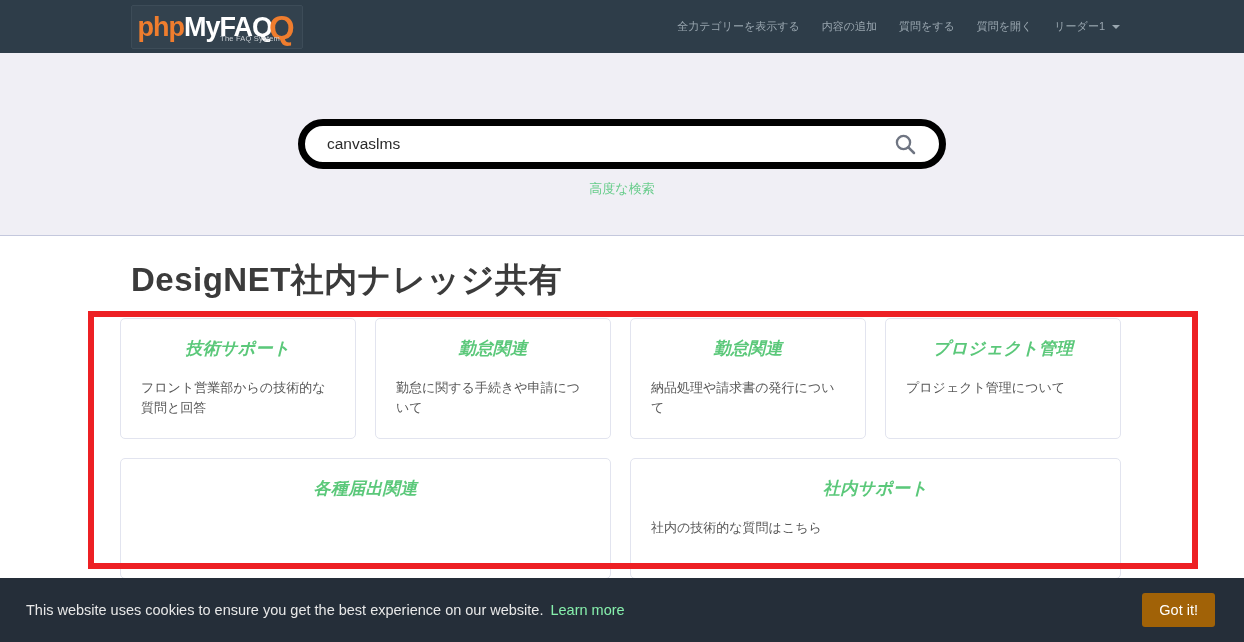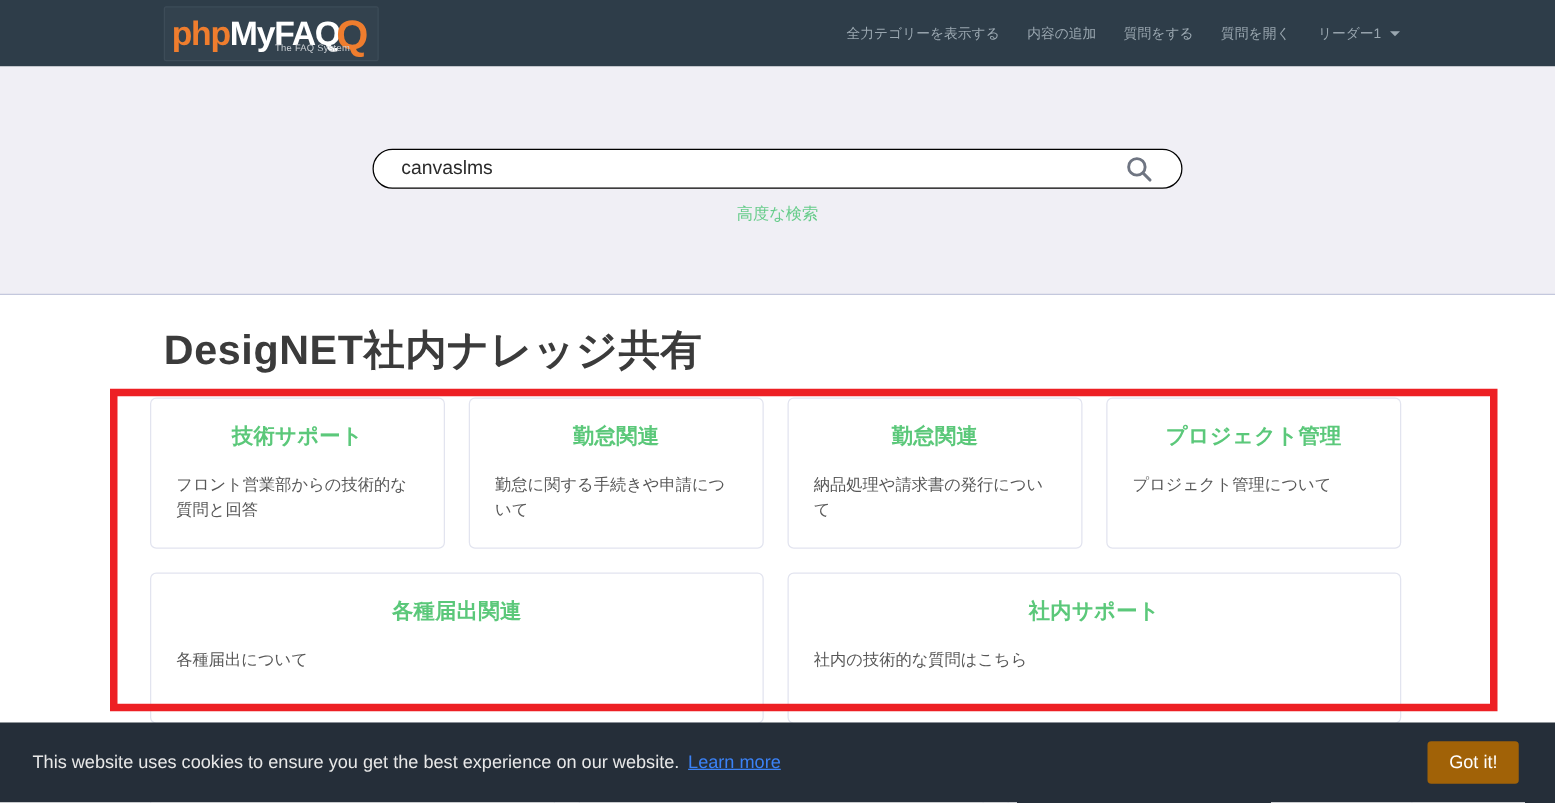--- a/index.html
+++ b/index.html
@@ -86,23 +86,23 @@
     height: 183px;
     background: #f0eff5;
     border-bottom: 1px solid #c4c8dd;
     display: flex;
     flex-direction: column;
     align-items: center;
     padding-top: 66px;
   }
   .search-wrap {
     width: 648px;
-    height: 32px;
+    height: 50px;
     background: #ffffff;
-    border: 1px solid #000000;
+    border: 7px solid #000000;
     border-radius: 26px;
     display: flex;
     align-items: center;
     padding: 0 22px;
     position: relative;
   }
   .search-input {
     flex: 1;
     border: none;
     outline: none;
@@ -161,20 +161,21 @@
   }
   .card.w4 { width: 236px; }
   .card.w2 { width: 491px; }
   .card-title {
     text-align: center;
     color: #5bc87a;
     font-weight: bold;
     font-size: 17px;
     margin-bottom: 18px;
     letter-spacing: 0.3px;
+    font-style: italic;
   }
   .card-desc {
     font-size: 13px;
     color: #585858;
     line-height: 1.55;
   }
   .card-stub {
     background: #ffffff;
     border: 1px solid #e2e4ef;
     border-radius: 5px;
@@ -192,22 +193,21 @@
     display: flex;
     align-items: center;
     z-index: 20;
   }
   .cookie-text {
     margin-left: 26px;
     color: #e8e8e8;
     font-size: 14.5px;
   }
   .cookie-learn {
-    color: #3b82f6;
-    text-decoration: underline;
+    color: #86efac;
     margin-left: 7px;
     cursor: pointer;
   }
   .cookie-btn {
     position: absolute;
     right: 29px;
     background: #a16207;
     color: #ffffff;
     border: none;
     border-radius: 3px;
@@ -273,21 +273,20 @@
       </div>
       <div class="card w4">
         <div class="card-title">プロジェクト管理</div>
         <div class="card-desc">プロジェクト管理について</div>
       </div>
     </div>
 
     <div class="card-row">
       <div class="card w2">
         <div class="card-title">各種届出関連</div>
-        <div class="card-desc">各種届出について</div>
       </div>
       <div class="card w2">
         <div class="card-title">社内サポート</div>
         <div class="card-desc">社内の技術的な質問はこちら</div>
       </div>
     </div>
 
     <div class="card-row">
       <div class="card-stub w2"></div>
       <div class="card-stub w2"></div>

